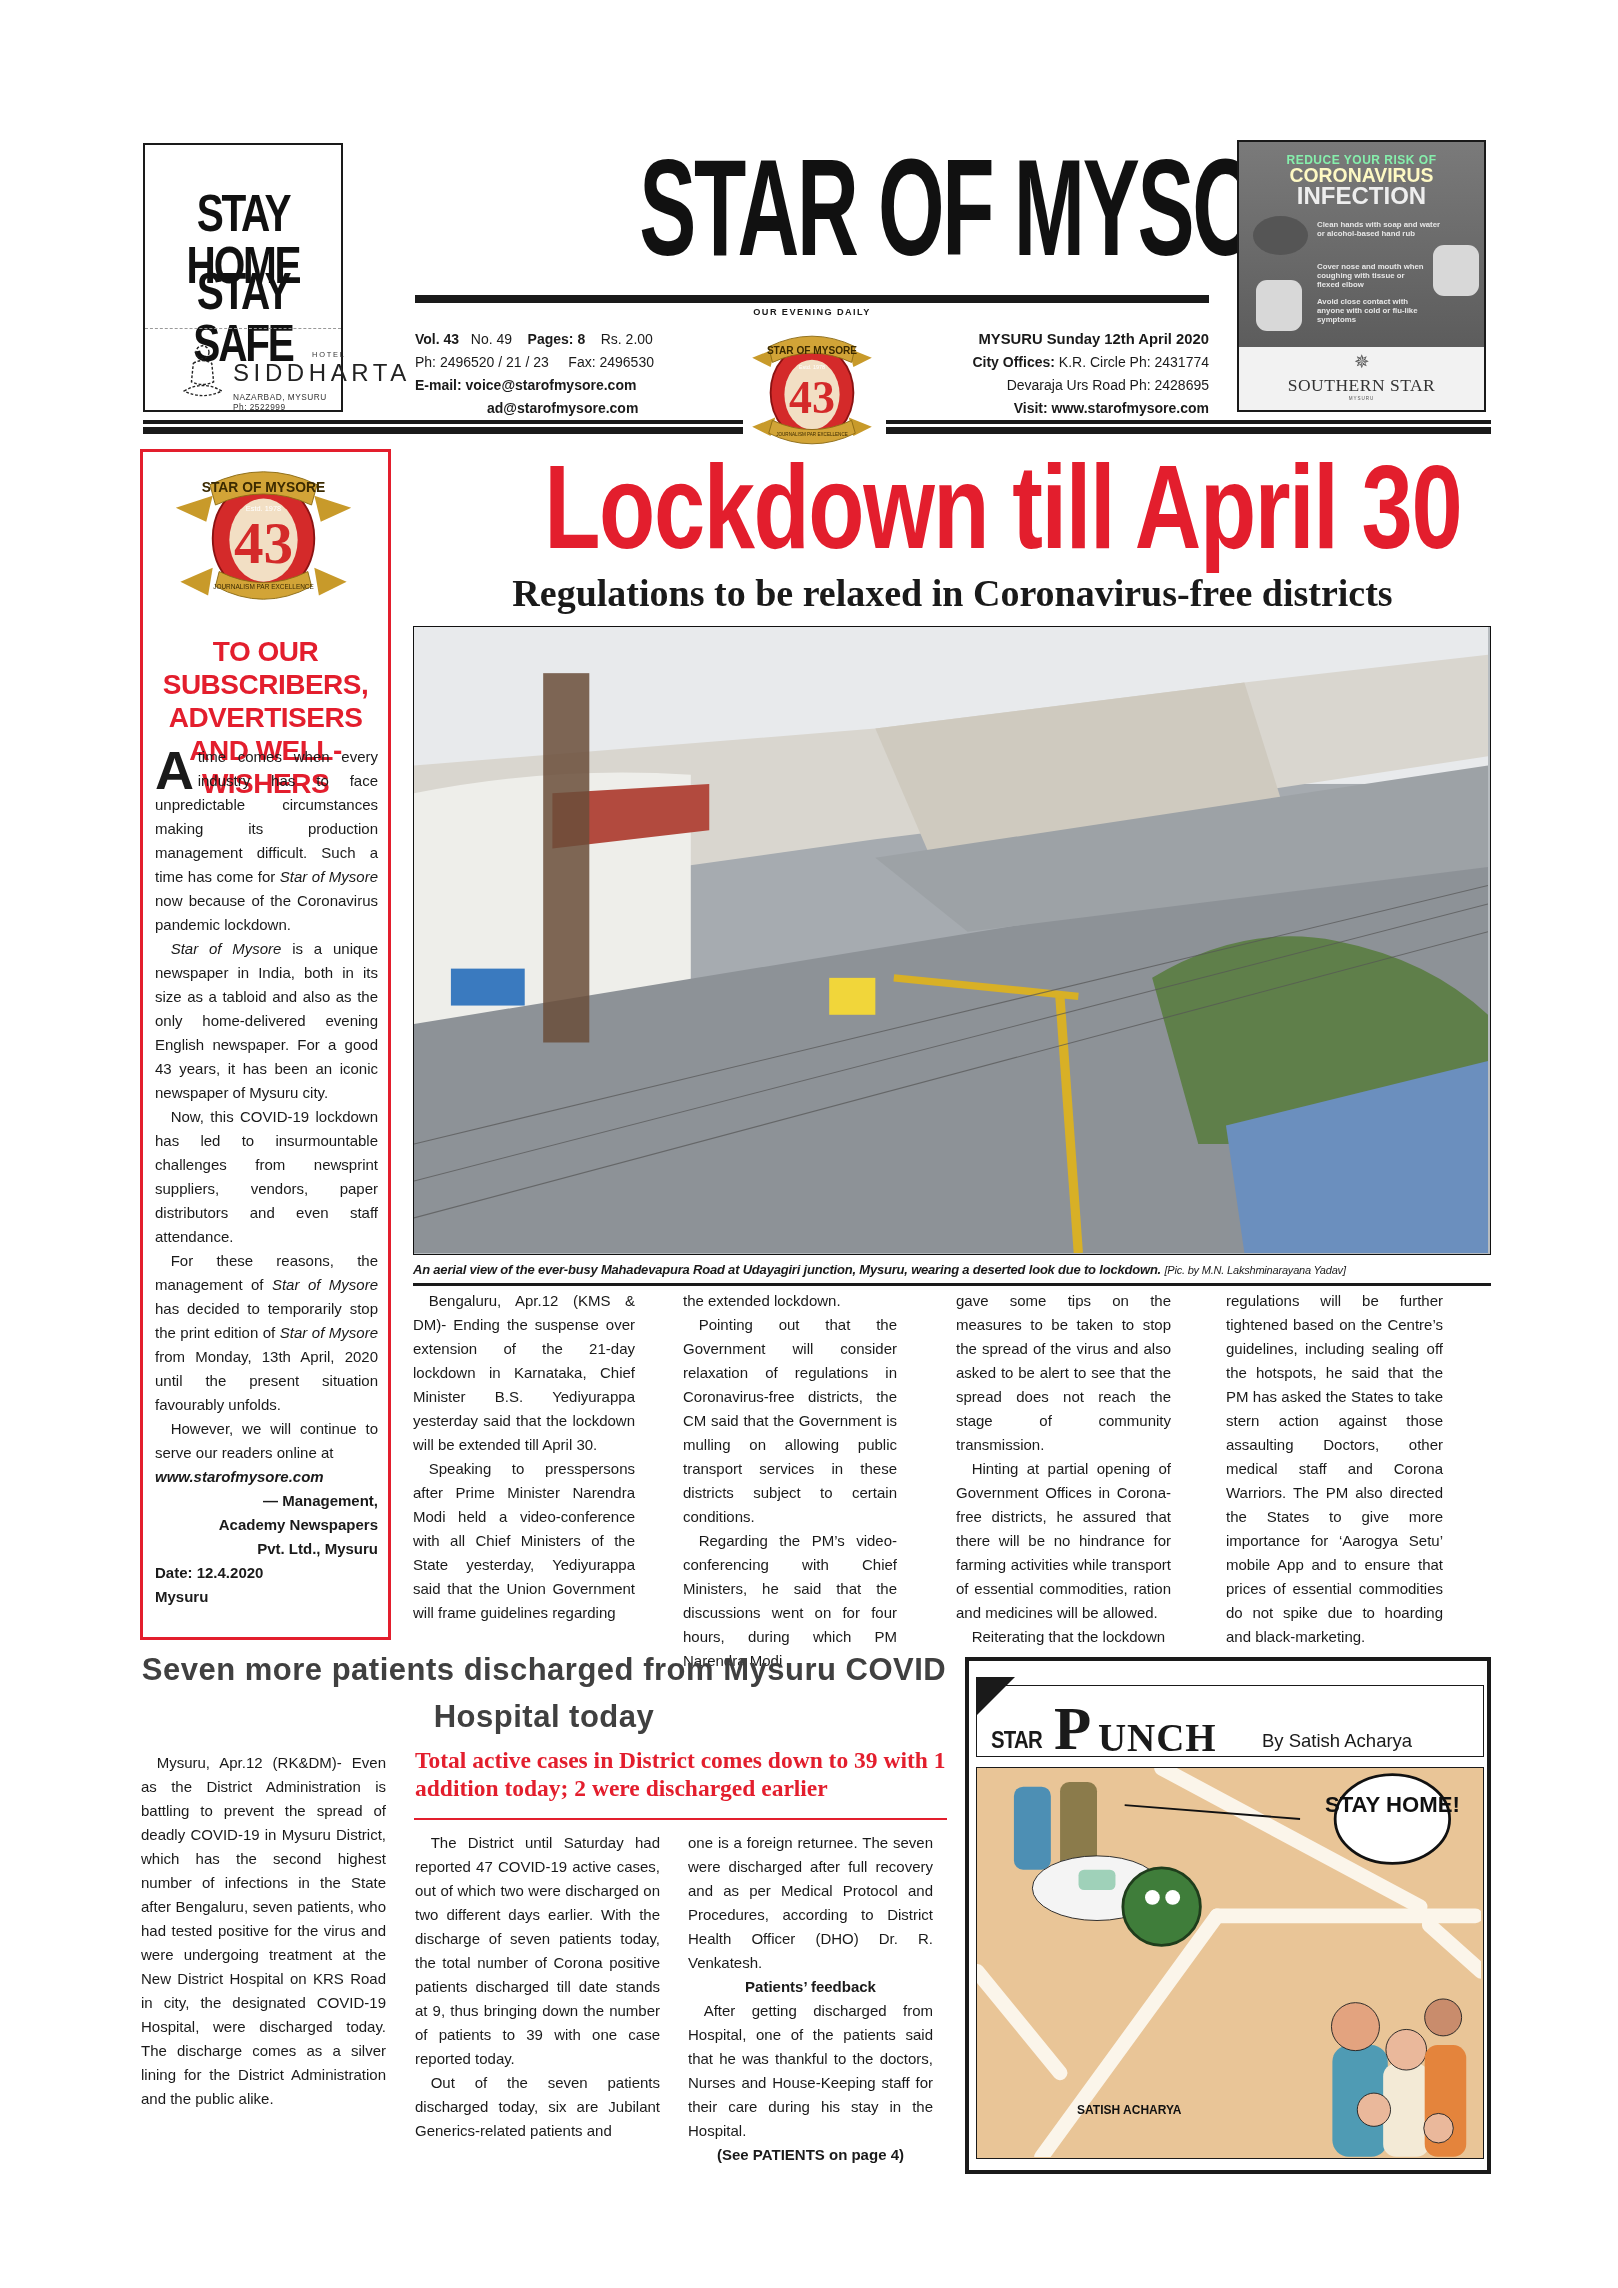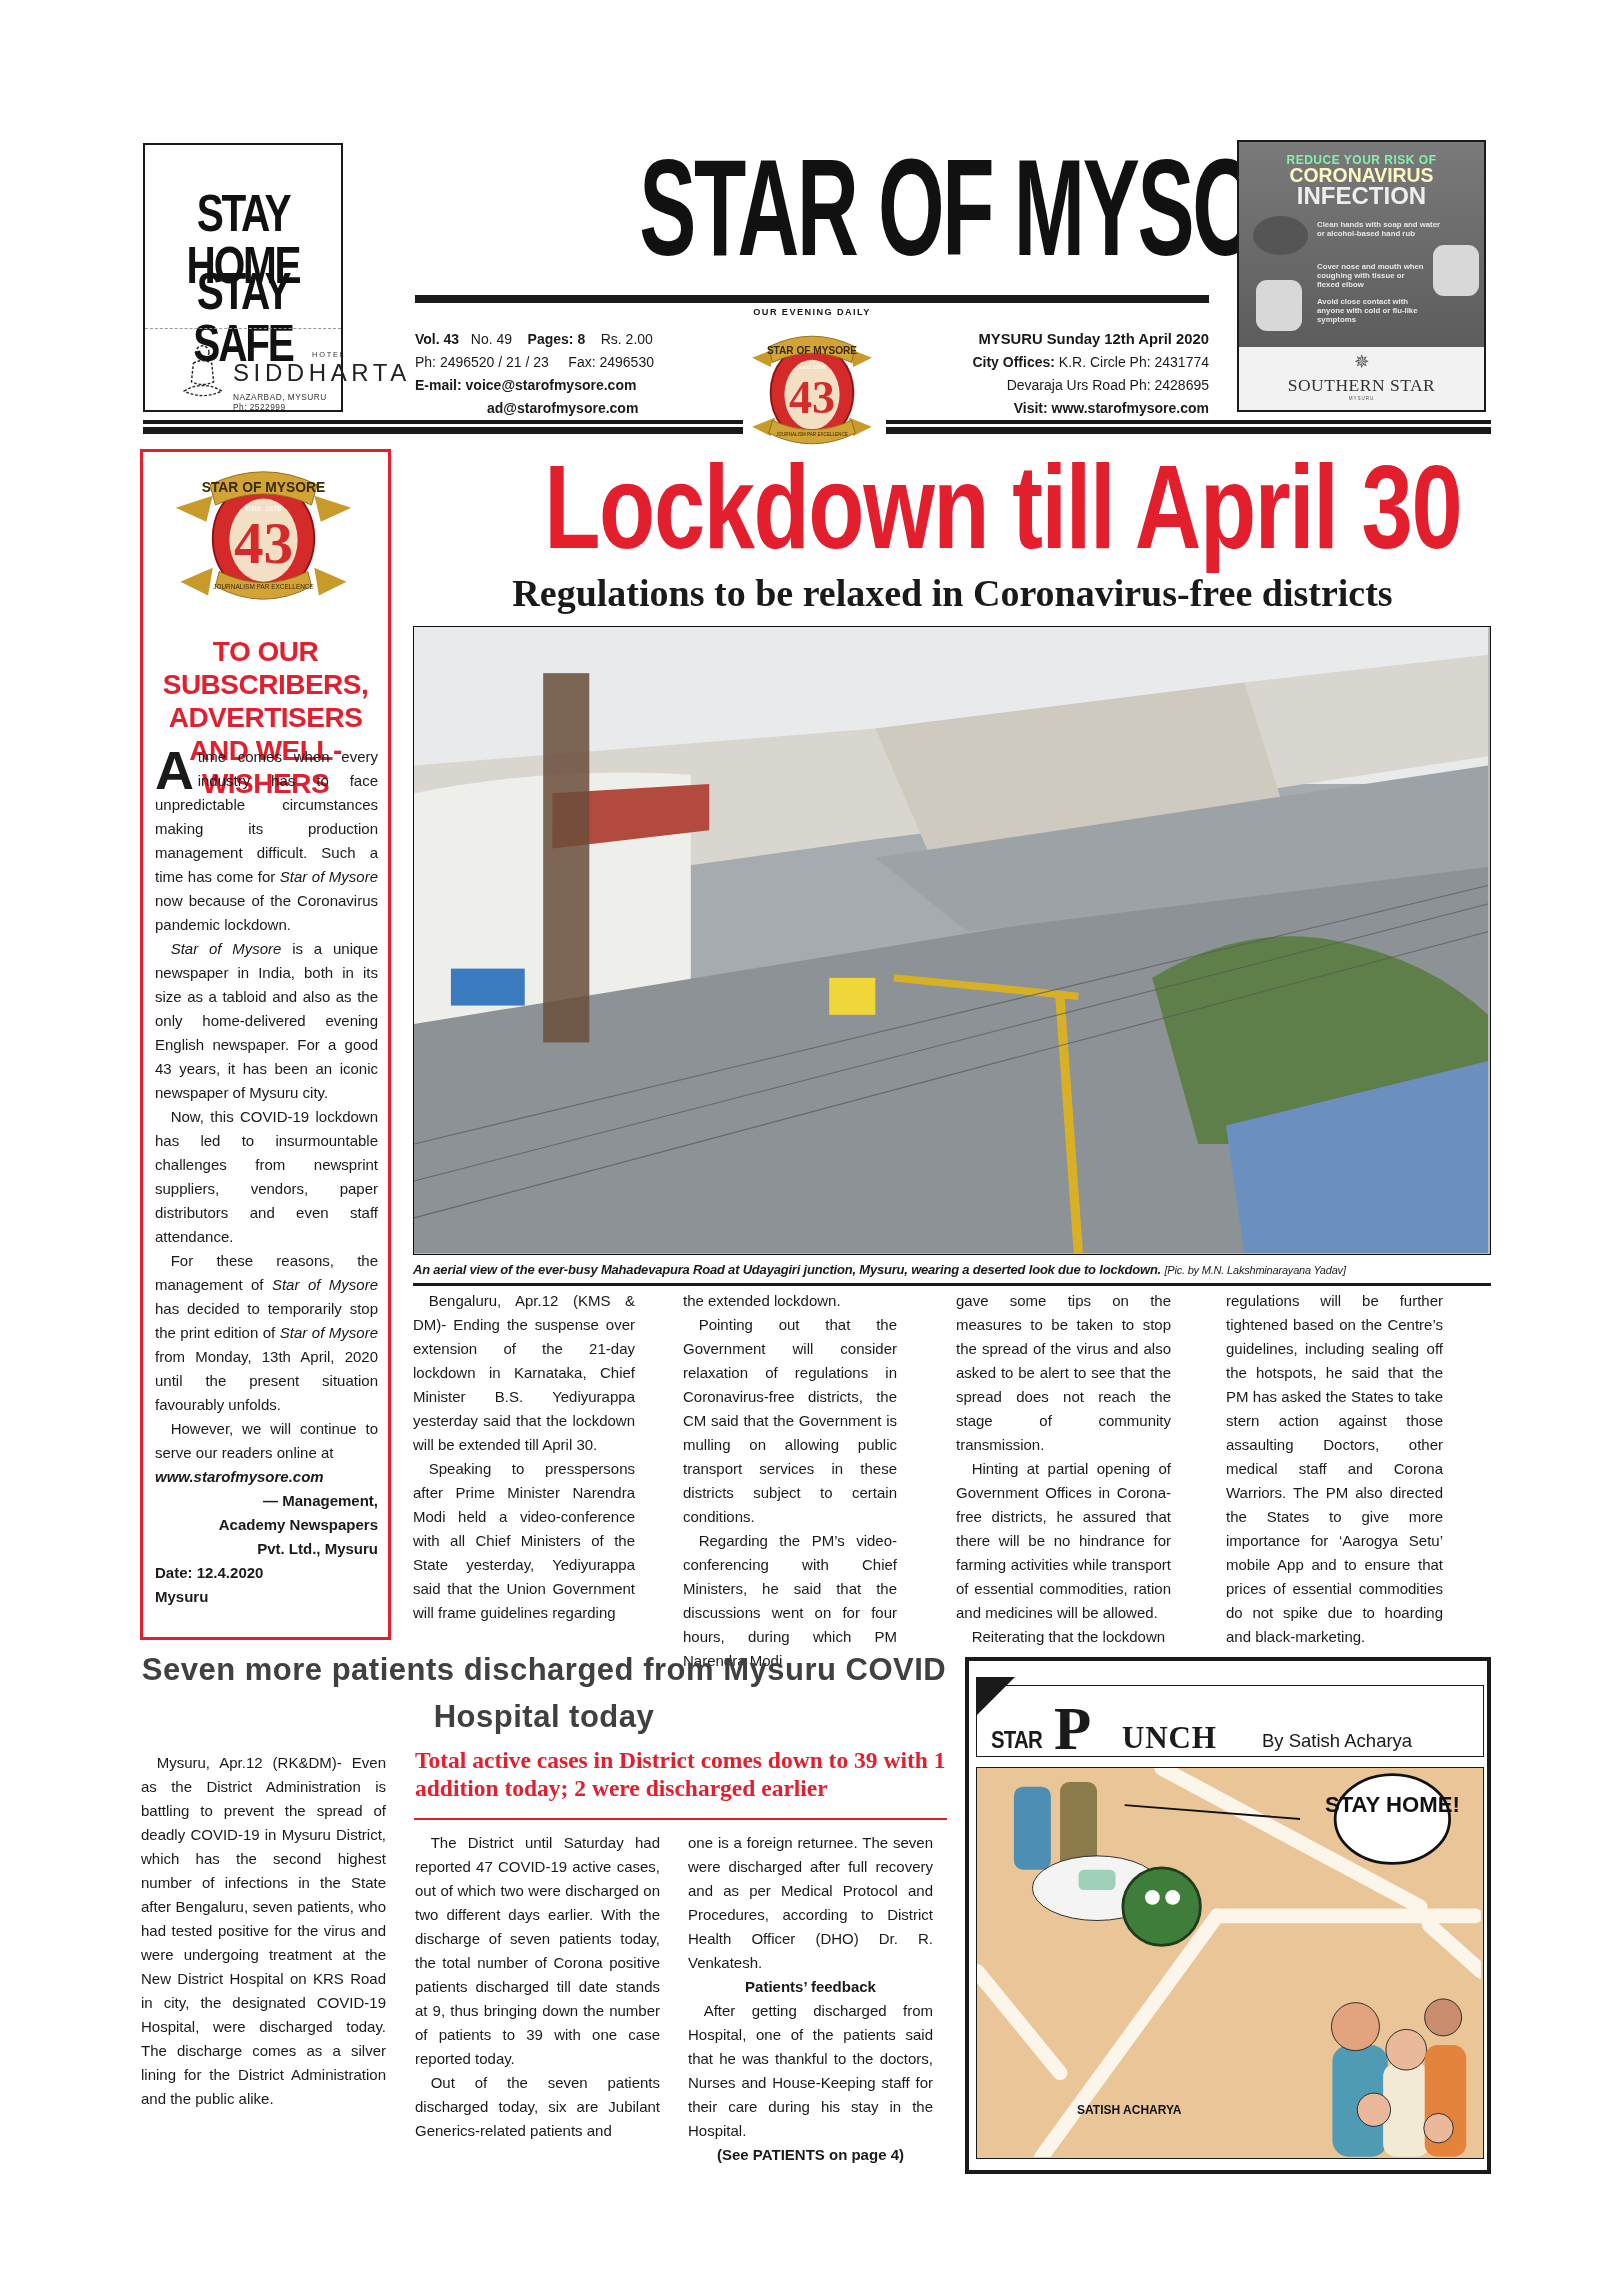--- a/index.html
+++ b/index.html
@@ -95,21 +95,21 @@
   .sc3 { left: 688px; top: 1831px; width: 245px; }
   .col .subhd { text-align:center; font-weight:bold; text-indent:0; }
   .col .see { text-align:center; font-weight:bold; text-indent:0; }
 
   
   .cartoon { left: 965px; top: 1657px; width: 526px; height: 517px; border: 4.6px solid #1a1a1a; background:#fff; }
   .cartoon .bar { position:absolute; left: 6.5px; top: 24px; width: 508px; height: 72px; border: 1.8px solid #1a1a1a; }
   .cartoon .corner { position:absolute; left: 6.5px; top: 15.7px; width: 0; height: 0; border-top: 39px solid #1a1a1a; border-right: 39px solid transparent; }
   .cartoon .star { position:absolute; left: 22px; top: 65px; font-family:"Liberation Sans Narrow","Liberation Sans",sans-serif; font-weight:bold; font-size:24px; letter-spacing:-0.9px; transform: scaleX(0.85); transform-origin:left; }
   .cartoon .punch-p { position:absolute; left: 85px; top: 37px; font-family:"Liberation Serif",serif; font-weight:bold; font-size:61px; line-height:61px; }
-  .cartoon .punch-r { position:absolute; left: 129px; top: 57px; font-family:"Liberation Serif",serif; font-weight:bold; font-size:31px; line-height:39px; letter-spacing:0.9px;margin-left:24px; }
+  .cartoon .punch-r { position:absolute; left: 129px; top: 57px; font-family:"Liberation Serif",serif; font-weight:bold; font-size:39px; line-height:39px; letter-spacing:0.9px; }
   .cartoon .byline { position:absolute; left: 293px; top: 69px; font-size:18.5px; }
   .cartoon .art { position:absolute; left: 6.5px; top: 106px; width: 508px; height: 392px; border: 1.8px solid #1a1a1a; background: #e9c597; overflow:hidden; }
 </style>
 </head>
 <body>
 
 <div class="abs ad-left">
   <div class="stay stay1">STAY HOME</div>
   <div class="stay stay2">STAY SAFE</div>
   <div class="divider"></div>

